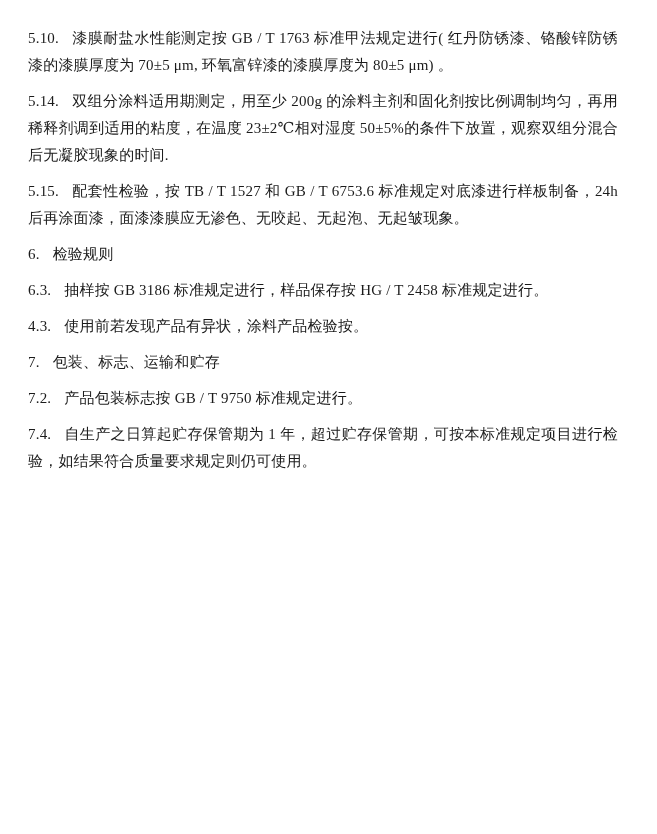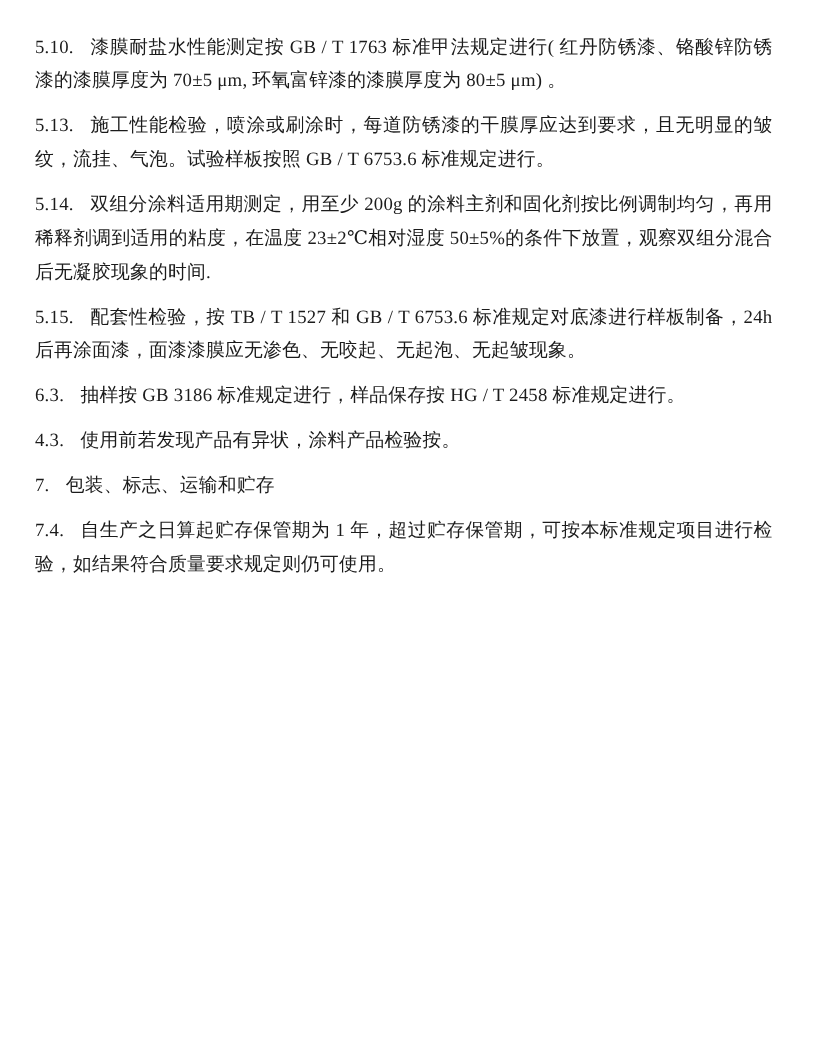--- a/index.html
+++ b/index.html
@@ -34,33 +34,34 @@
 </style>
 </head>
 <body>
 
 <div class="page">
 
   <p class="para"><span class="num">5.10.</span><span>漆膜耐盐水性能测定按 GB / T 1763 标准甲法规定进行( 红丹防锈漆、铬酸锌防锈漆的漆膜厚度为 70±5 μm, 环氧富锌漆的漆膜厚度为 80±5 μm) 。</span></p>
 
 
 
-  <p class="para"><span class="num">5.13.</span><span>施工性能检验，喷涂或刷涂时，每道防锈漆的干膜厚应达到要求，且无明显的皱纹，流挂、气泡。试验样板按照 GB / T 6753.6 标准规定进行。</span></p>
 
   <p class="para"><span class="num">5.14.</span><span>双组分涂料适用期测定，用至少 200g 的涂料主剂和固化剂按比例调制均匀，再用稀释剂调到适用的粘度，在温度 23±2℃相对湿度 50±5%的条件下放置，观察双组分混合后无凝胶现象的时间.</span></p>
 
   <p class="para"><span class="num">5.15.</span><span>配套性检验，按 TB / T 1527 和 GB / T 6753.6 标准规定对底漆进行样板制备，24h 后再涂面漆，面漆漆膜应无渗色、无咬起、无起泡、无起皱现象。</span></p>
 
+  <p class="para"><span class="num">6.</span><span>检验规则</span></p>
 
 
 
   <p class="para"><span class="num">6.3.</span><span>抽样按 GB 3186 标准规定进行，样品保存按 HG / T 2458 标准规定进行。</span></p>
 
   <p class="para"><span class="num">4.3.</span><span>使用前若发现产品有异状，涂料产品检验按。</span></p>
 
   <p class="para"><span class="num">7.</span><span>包装、标志、运输和贮存</span></p>
 
 
+  <p class="para"><span class="num">7.2.</span><span>产品包装标志按 GB / T 9750 标准规定进行。</span></p>
 
 
   <p class="para"><span class="num">7.4.</span><span>自生产之日算起贮存保管期为 1 年，超过贮存保管期，可按本标准规定项目进行检验，如结果符合质量要求规定则仍可使用。</span></p>
 
 </div>
 
 </body></html>

